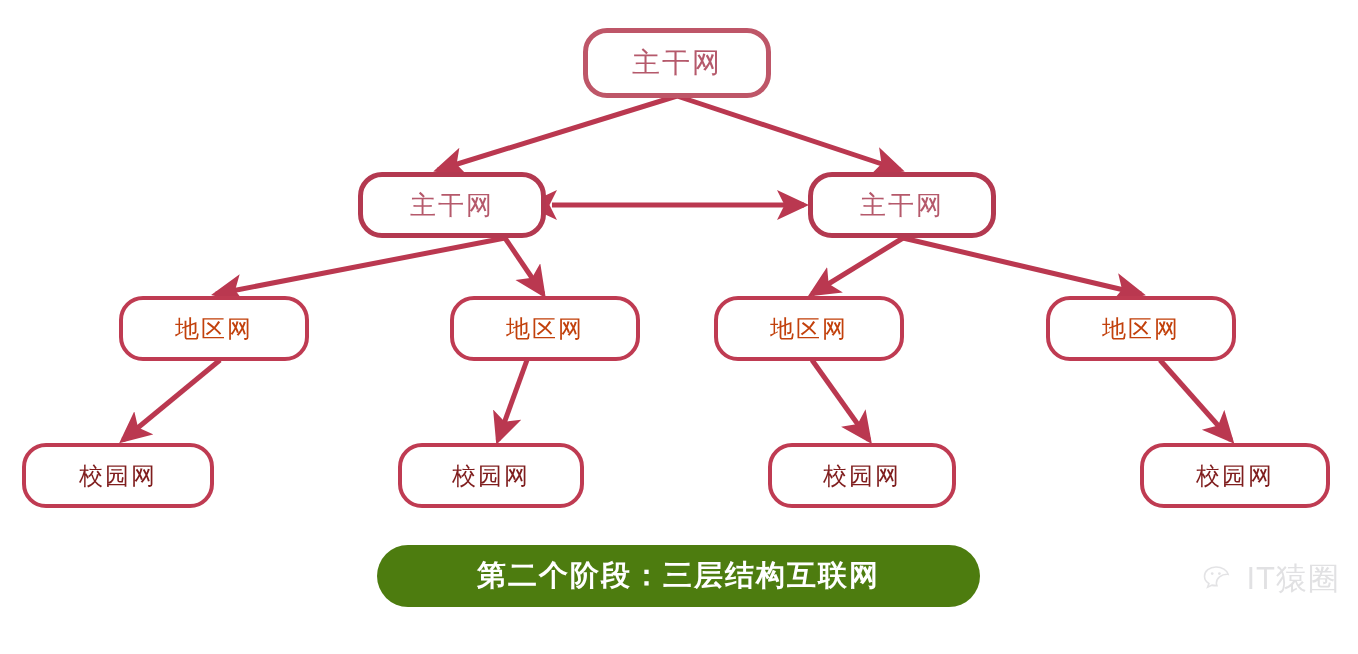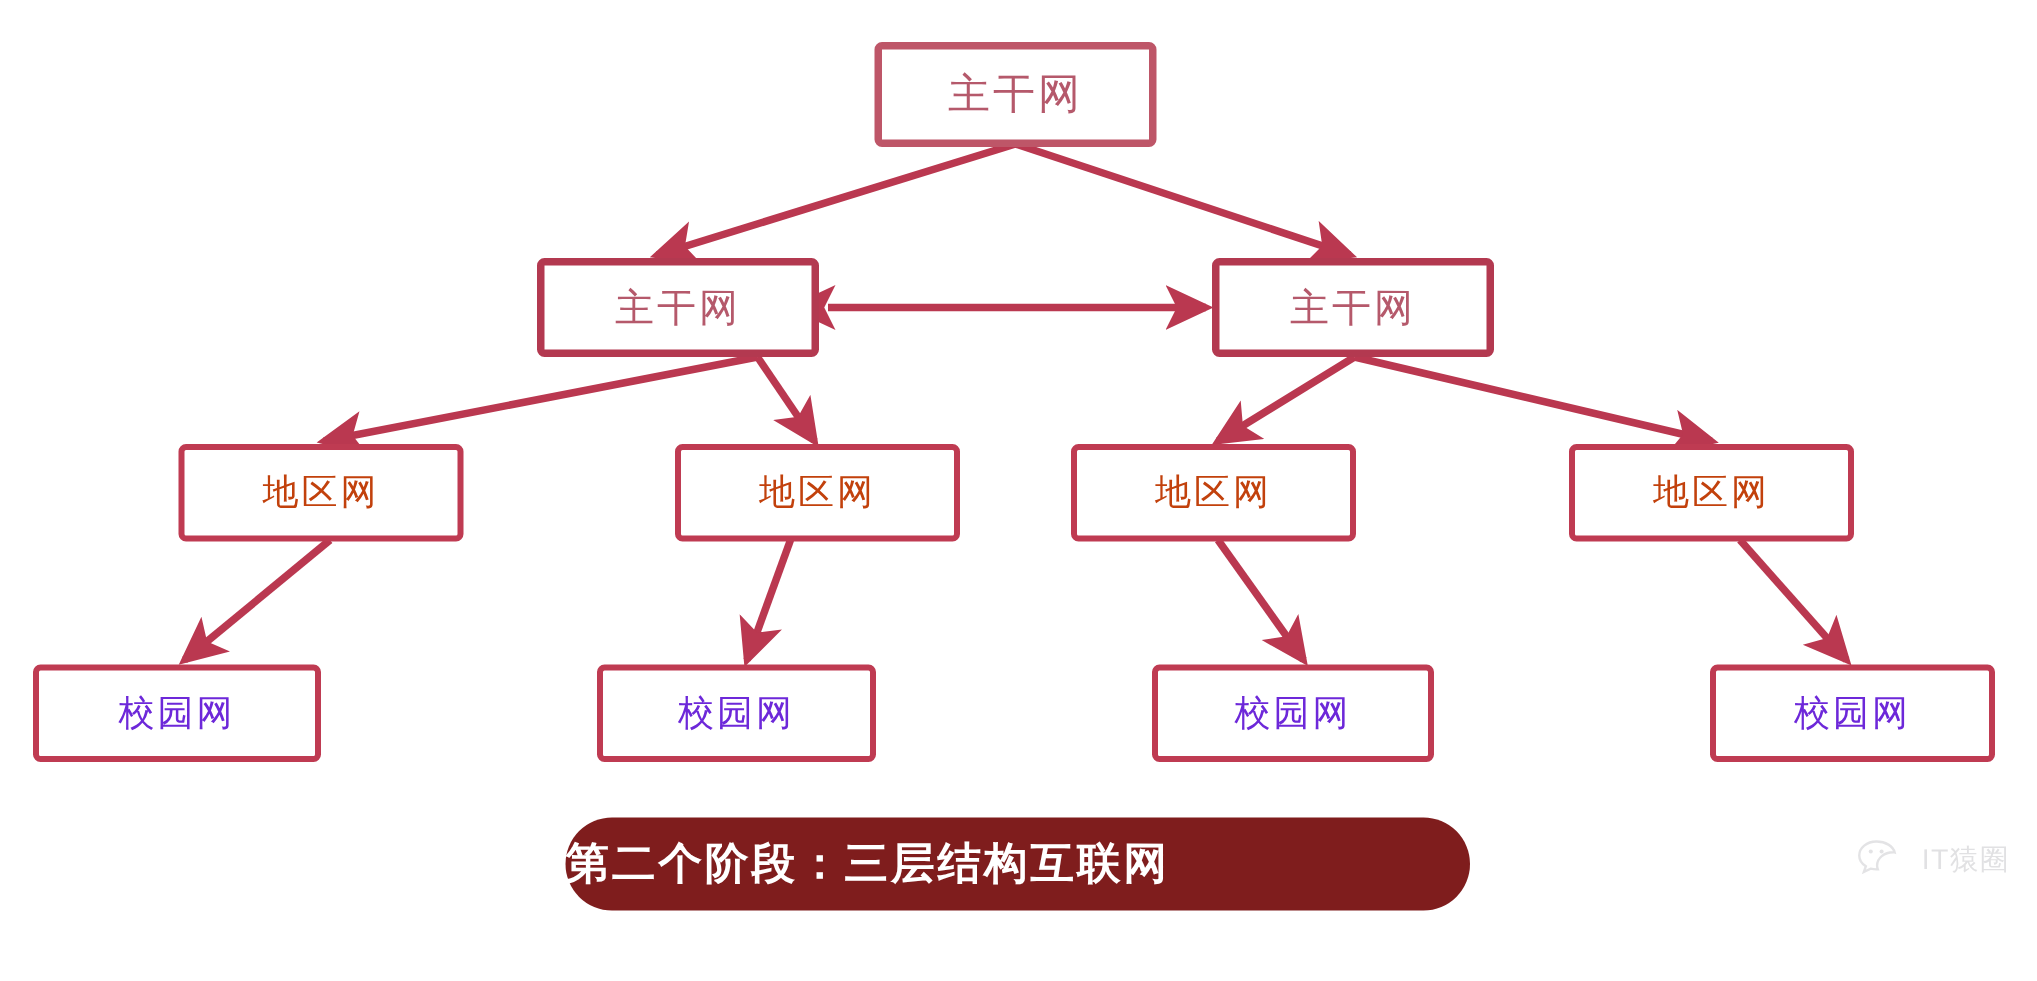--- a/index.html
+++ b/index.html
@@ -27,21 +27,21 @@
     pointer-events: none;
   }
   .node {
     position: absolute;
     box-sizing: border-box;
     display: flex;
     align-items: center;
     justify-content: center;
     background: #ffffff;
     border: 4px solid #C0374E;
-    border-radius: 5px;
+    border-radius: 24px;
     color: #C0374E;
     letter-spacing: 2px;
     white-space: nowrap;
     z-index: 3;
   }
   .node.tier-root {
     border-color: #BE5668;
     color: #B5596B;
     border-width: 5px;
   }
@@ -50,38 +50,39 @@
     color: #B5596B;
     border-width: 5px;
   }
   .node.tier-region {
     border-color: #BF3B52;
     color: #c2410c;
     border-width: 4px;
   }
   .node.tier-campus {
     border-color: #BF3B52;
-    color: #6d28d9;
+    color: #7f1d1d;
     border-width: 4px;
   }
   .node-label {
     display: block;
     line-height: 1;
   }
   #banner {
     position: absolute;
     left: 377px;
     top: 545px;
     width: 603px;
     height: 62px;
     box-sizing: border-box;
-    background: #7f1d1d;
+    background: #4d7c0f;
     border-radius: 31px;
     display: flex;
     align-items: center;
+    justify-content: center;
     z-index: 4;
   }
   #banner-text {
     color: #ffffff;
     font-size: 29px;
     font-weight: bold;
     letter-spacing: 2px;
     white-space: nowrap;
   }
   #watermark {
@@ -89,21 +90,21 @@
     right: 18px;
     top: 558px;
     display: flex;
     align-items: center;
     gap: 9px;
     z-index: 4;
     opacity: 0.42;
   }
   #watermark-text {
     color: #b9b9bd;
-    font-size: 19px;
+    font-size: 31px;
     letter-spacing: 1px;
     white-space: nowrap;
   }
   .wechat-icon {
     display: block;
   }
 </style>
 </head>
 <body>
 

